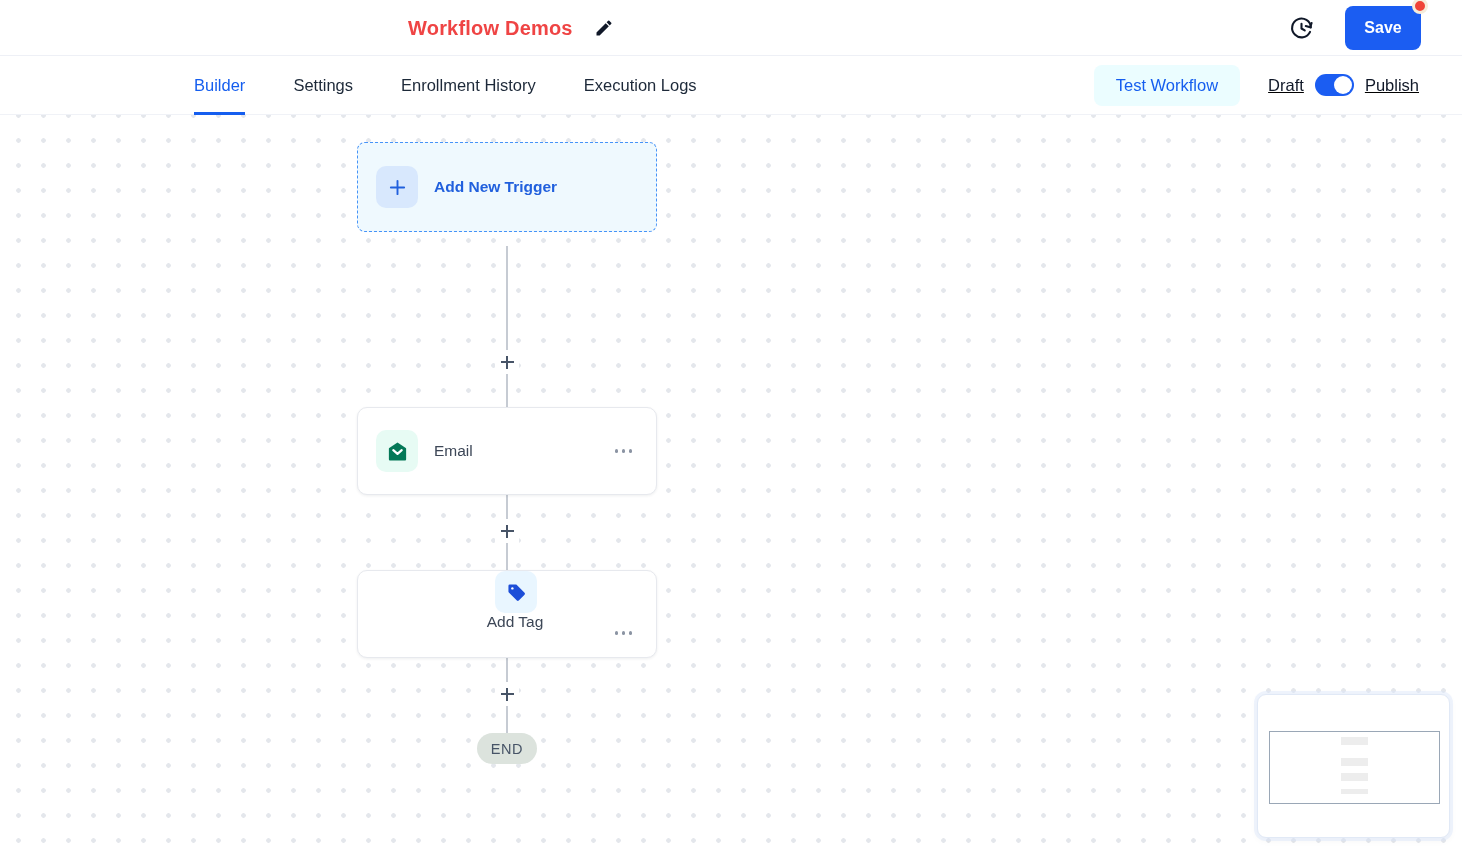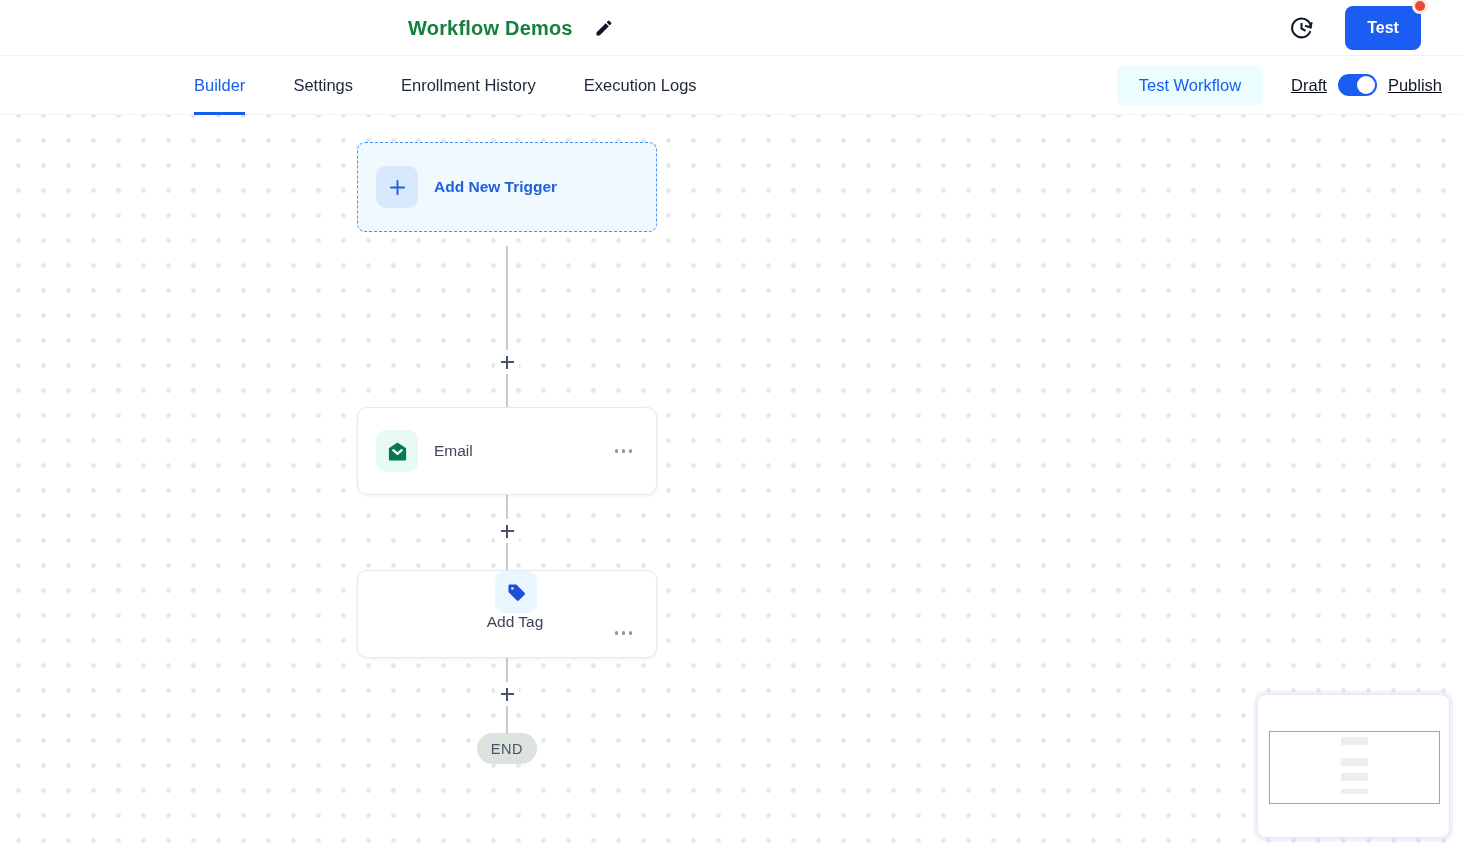--- a/index.html
+++ b/index.html
@@ -3,39 +3,39 @@
 <meta charset="utf-8">
 <style>
   * { margin:0; padding:0; box-sizing:border-box; }
   html,body { width:1462px; height:856px; overflow:hidden; background:#fff;
               font-family:"Liberation Sans", sans-serif; }
   .app { position:relative; width:1462px; height:856px; }
 
   
   .header { position:relative; height:56px; background:#fff; border-bottom:1px solid #eef0f6; z-index:5; }
   .title-group { position:absolute; left:408px; top:0; height:56px; display:flex; align-items:center; gap:21px; }
-  .page-title { font-size:20px; font-weight:700; color:#15803d; letter-spacing:.2px; }
+  .page-title { font-size:20px; font-weight:700; color:#ef4444; letter-spacing:.2px; }
   .edit-icon { display:flex; align-items:center; cursor:pointer; }
   .header-right { position:absolute; right:41px; top:0; height:56px; display:flex; align-items:center; gap:31px; }
   .history-icon { display:flex; align-items:center; cursor:pointer; }
   .save-btn { position:relative; width:76px; height:44px; background:#1b5df2; color:#fff; border:none;
               border-radius:8px; font-size:16px; font-weight:600; cursor:pointer;
               font-family:"Liberation Sans", sans-serif; }
   .notif-dot { position:absolute; top:-8px; right:-7px; width:16px; height:16px; background:#f04438;
                border:3px solid #f6ecda; border-radius:50%; }
 
   
   .tabbar { position:relative; height:59px; background:#fff; border-bottom:1px solid #f0f2f7;
             display:flex; align-items:stretch; }
   .tabs { display:flex; gap:48px; padding-left:194px; }
   .tab { position:relative; display:flex; align-items:center; font-size:16.5px; color:#1d2939;
          cursor:pointer; white-space:nowrap; }
   .tab.active { color:#155eef; }
   .tab.active .underline { position:absolute; left:0; right:0; bottom:-1px; height:3px; background:#155eef; }
-  .tabbar-right { margin-left:auto; display:flex; align-items:center; gap:28px; padding-right:20px; }
+  .tabbar-right { margin-left:auto; display:flex; align-items:center; gap:28px; padding-right:43px; }
   .test-workflow { background:#ebfdff; color:#155eef; font-size:16.5px; font-weight:500;
                    border:none; border-radius:8px; padding:11px 22px; cursor:pointer;
                    font-family:"Liberation Sans", sans-serif; }
   .publish-group { display:flex; align-items:center; gap:11px;text-decoration:underline; }
   .toggle-label { font-size:16.5px; font-weight:500; color:#101828; }
   .toggle { position:relative; width:39px; height:22px; background:#1b5df2; border-radius:11px; cursor:pointer; }
   .toggle .knob { position:absolute; top:2px; right:2px; width:18px; height:18px; background:#fff; border-radius:50%; }
 
   
   .canvas { position:relative; height:741px; background:#fff;
@@ -94,21 +94,21 @@
     </div>
     <div class="header-right">
       <span class="history-icon">
         <svg width="25" height="25" viewBox="0 0 24 24" fill="none" stroke="#101828" stroke-width="2" stroke-linecap="round" stroke-linejoin="round">
           <path d="M20.2 15.2A9 9 0 1 1 21 11"></path>
           <path d="M21.7 6.7l-1.4 4.2-4.2-1.3"></path>
           <path d="M12 7.4V12l3.1 1.9"></path>
         </svg>
       </span>
       <button class="save-btn">
-        <span>Test</span>
+        <span>Save</span>
         <span class="notif-dot"></span>
       </button>
     </div>
   </div>
 
   <div class="tabbar">
     <div class="tabs">
       <div class="tab active">
         <span>Builder</span>
         <span class="underline"></span>

